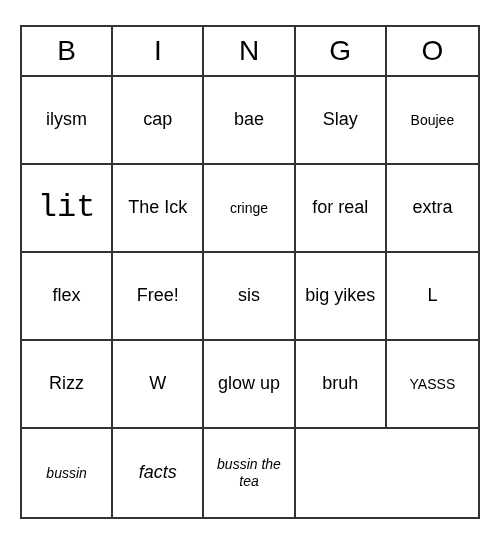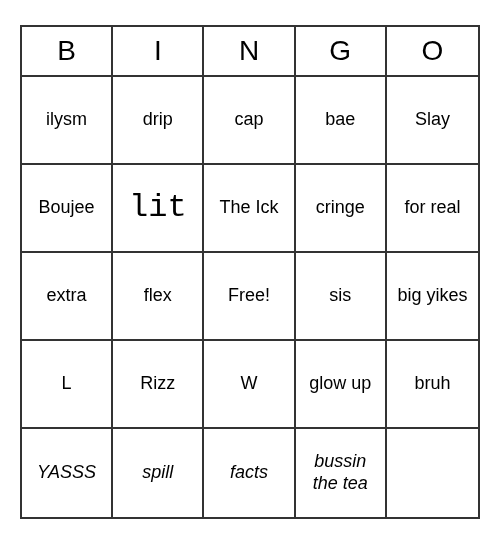--- a/index.html
+++ b/index.html
@@ -68,40 +68,37 @@
       border-bottom: none;
       font-style: italic;
     }
 
     .cell-text {
       display: block;
       word-break: break-word;
     }
 
     .small-text {
-      font-size: 18px;
+      font-size: 14px;
     }
   </style>
 </head>
 <body>
 
 <div class="bingo-card">
   <div class="bingo-header">
   <div class="bingo-header-cell">B</div>
       <div class="bingo-header-cell">I</div>
       <div class="bingo-header-cell">N</div>
       <div class="bingo-header-cell">G</div>
       <div class="bingo-header-cell">O</div>
     </div>
   <div class="bingo-grid">
   <div class="bingo-cell">
         <span class="cell-text">ilysm</span>
-      </div>
-      <div class="bingo-cell">
-        <span class="cell-text">drip</span>
       </div>
       <div class="bingo-cell">
         <span class="cell-text">cap</span>
       </div>
       <div class="bingo-cell">
         <span class="cell-text">bae</span>
       </div>
       <div class="bingo-cell">
         <span class="cell-text">Slay</span>
       </div>
@@ -147,21 +144,21 @@
       <div class="bingo-cell">
         <span class="cell-text">glow up</span>
       </div>
       <div class="bingo-cell">
         <span class="cell-text">bruh</span>
       </div>
       <div class="bingo-cell">
         <span class="cell-text small-text">YASSS</span>
       </div>
       <div class="bingo-cell">
-        <span class="cell-text small-text">spill</span>
+        <span class="cell-text small-text">bussin</span>
       </div>
       <div class="bingo-cell">
         <span class="cell-text">facts</span>
       </div>
       <div class="bingo-cell">
         <span class="cell-text small-text">bussin the tea</span>
       </div>
     </div>
 </div>
 

